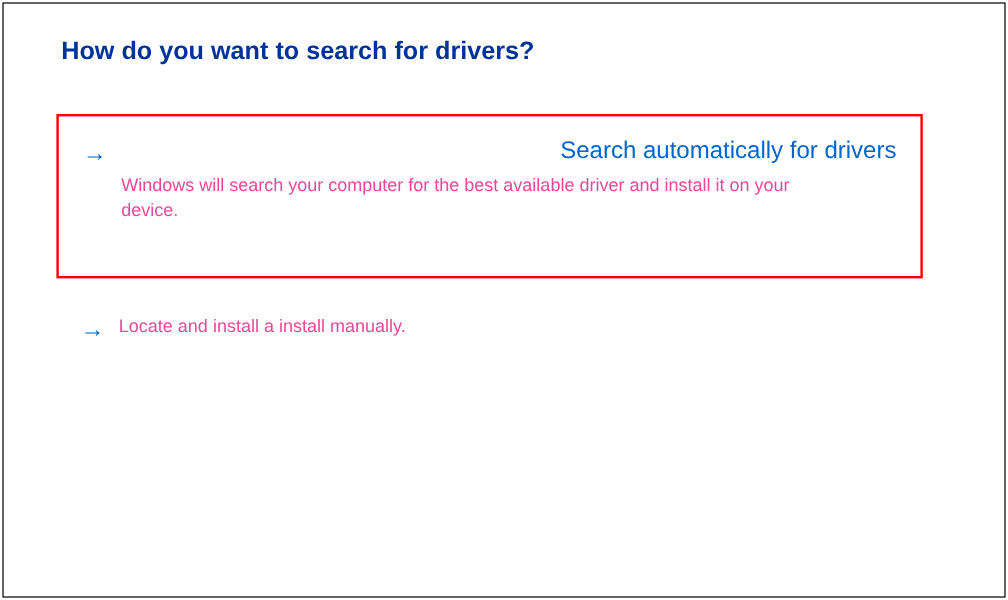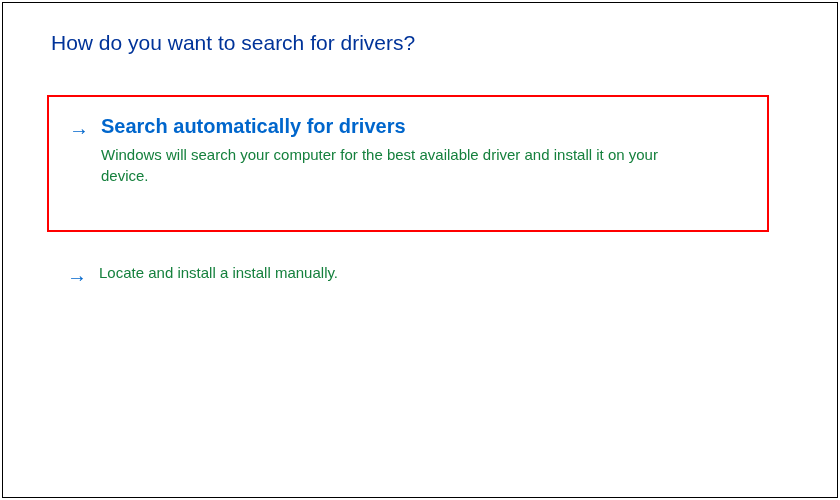--- a/index.html
+++ b/index.html
@@ -18,21 +18,21 @@
       border: 1px solid #000;
       width: 836px;
       height: 496px;
       margin: 2px;
       padding: 24px 48px;
       position: relative;
     }
     .page-title {
       color: #003399;
       font-size: 21px;
-      font-weight: 400;
+      font-weight: 700;
       margin-bottom: 40px;
       margin-top: 4px;
     }
     .option {
       position: relative;
       padding: 18px 20px 24px 20px;
       margin-bottom: 30px;
       cursor: pointer;
     }
     .option:first-of-type {
@@ -51,25 +51,26 @@
       margin-right: 12px;
       margin-top: 2px;
       flex-shrink: 0;
     }
     .option-content {
       flex: 1;
     }
     .option-title {
       color: #0066cc;
       font-size: 20px;
-      font-weight: 700;
+      font-weight: 400;
       margin-bottom: 6px;
+      text-align: right;
     }
     .option-description {
-      color: #15803d;
+      color: #ec4899;
       font-size: 15px;
       font-weight: 400;
       line-height: 1.4;
       max-width: 560px;
     }
     .option2 {
       margin-left: -4px;
       margin-right: 20px;
       padding: 0px 20px 24px 20px;
     }

